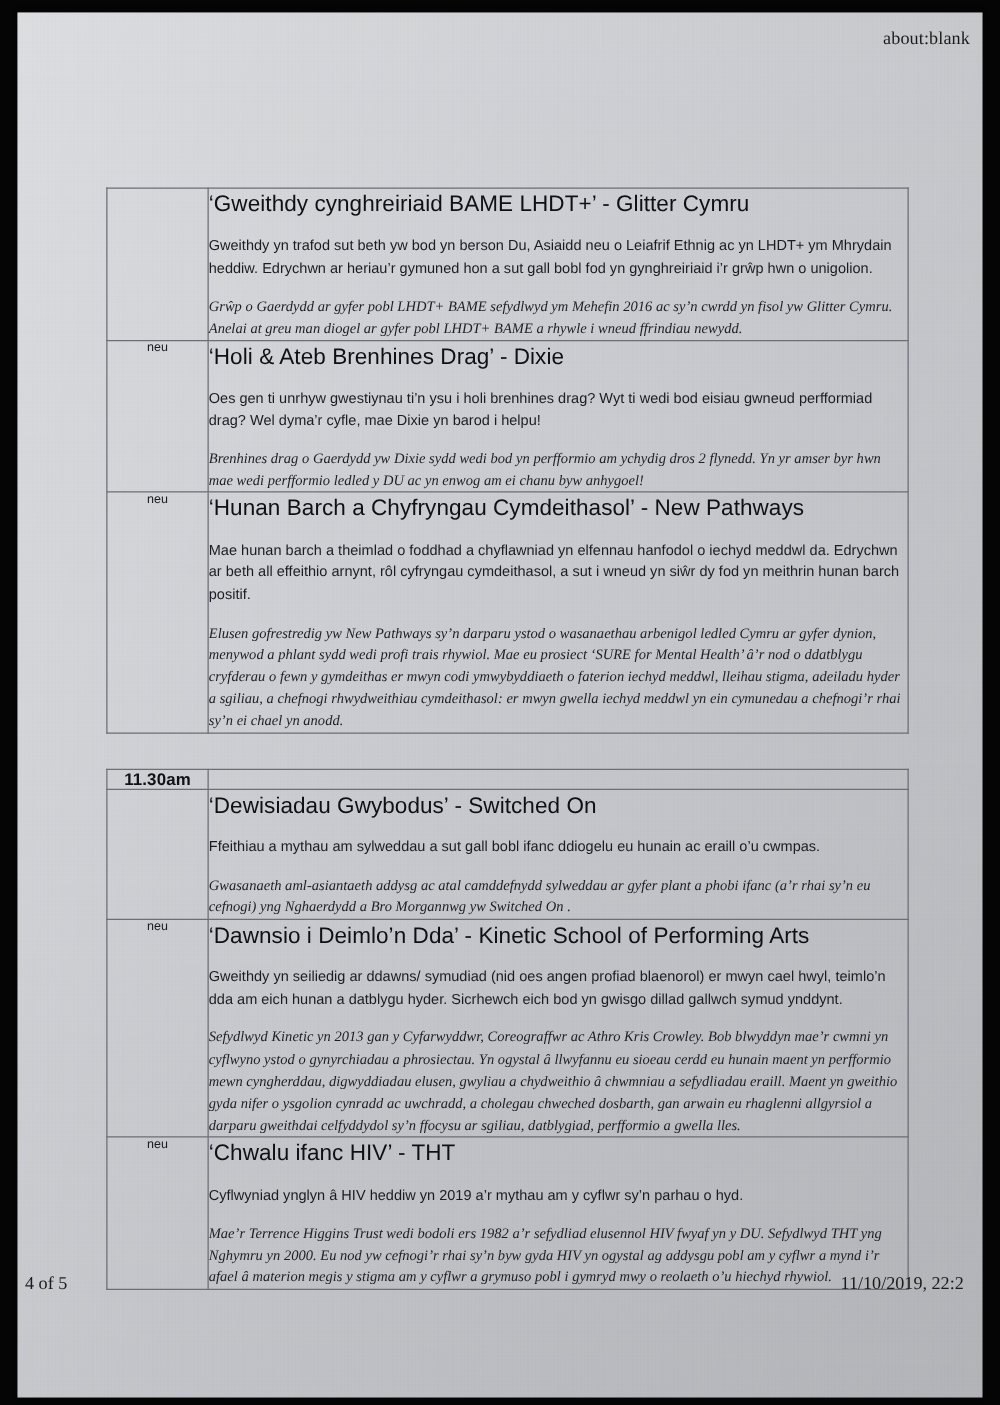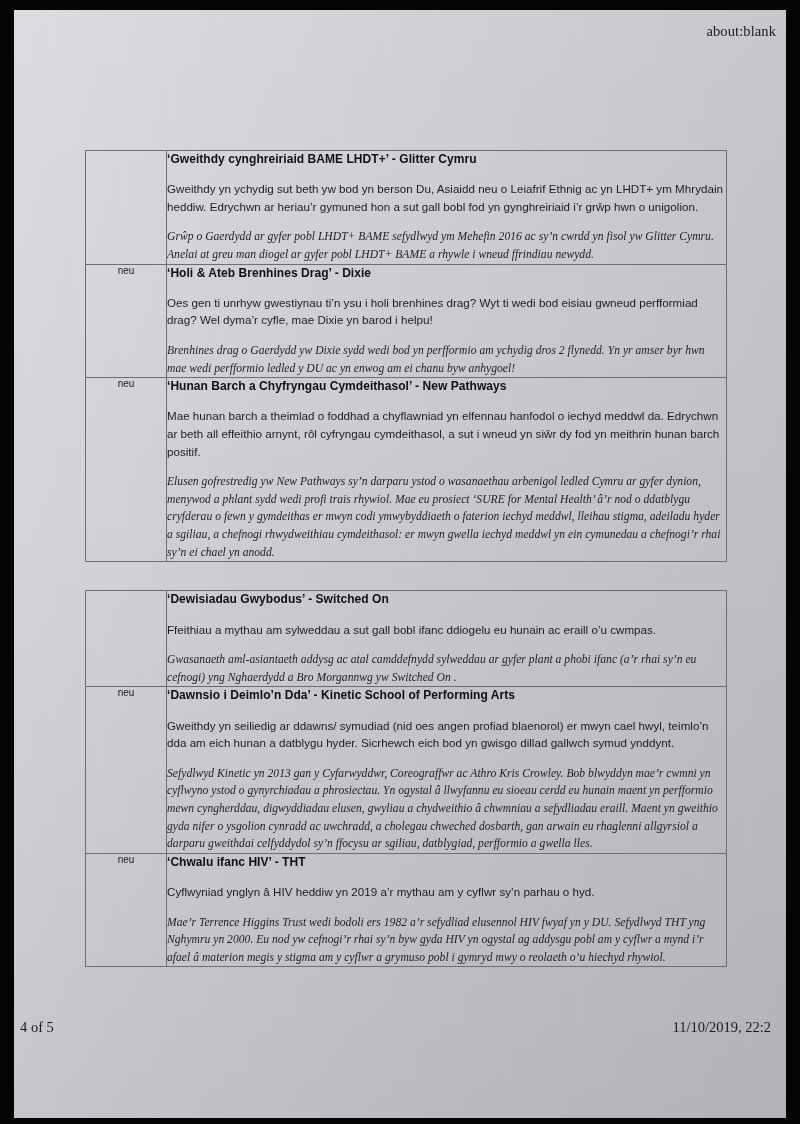--- a/index.html
+++ b/index.html
@@ -109,22 +109,22 @@
     font-size: 10px;
     color: #1a1c20;
     padding: 6px 2px 2px 2px;
   }
   .blank-cell { }
 
   .desc-cell {
     padding: 5px 8px 7px 8px;
   }
   .desc-title {
-    font-weight: bold;
-    font-size: 12px;
+    font-weight: normal;
+    font-size: 18px;
     color: #0e1013;
     line-height: 1.35;
     margin: 0 0 13px 0;
     letter-spacing: 0.05px;
   }
   .desc-para {
     font-size: 11.6px;
     color: #1a1c22;
     line-height: 1.52;
     margin: 0 0 13px 0;
@@ -156,21 +156,21 @@
         <colgroup>
             <col class="time-col">
             <col class="desc-col">
           </colgroup>
         <tbody>
 
           <tr>
             <td class="blank-cell"></td>
             <td class="desc-cell">
               <p class="desc-title">‘Gweithdy cynghreiriaid BAME LHDT+’ - Glitter Cymru</p>
-              <p class="desc-para">Gweithdy yn ychydig sut beth yw bod yn berson Du, Asiaidd neu o Leiafrif Ethnig ac yn LHDT+ ym Mhrydain heddiw. Edrychwn ar heriau’r gymuned hon a sut gall bobl fod yn gynghreiriaid i’r grŵp hwn o unigolion.</p>
+              <p class="desc-para">Gweithdy yn trafod sut beth yw bod yn berson Du, Asiaidd neu o Leiafrif Ethnig ac yn LHDT+ ym Mhrydain heddiw. Edrychwn ar heriau’r gymuned hon a sut gall bobl fod yn gynghreiriaid i’r grŵp hwn o unigolion.</p>
               <p class="desc-para italic last">Grŵp o Gaerdydd ar gyfer pobl LHDT+ BAME sefydlwyd ym Mehefin 2016 ac sy’n cwrdd yn fisol yw Glitter Cymru. Anelai at greu man diogel ar gyfer pobl LHDT+ BAME a rhywle i wneud ffrindiau newydd.</p>
             </td>
           </tr>
 
           <tr>
             <td class="neu-cell">neu</td>
             <td class="desc-cell">
               <p class="desc-title">‘Holi &amp; Ateb Brenhines Drag’ - Dixie</p>
               <p class="desc-para">Oes gen ti unrhyw gwestiynau ti’n ysu i holi brenhines drag? Wyt ti wedi bod eisiau gwneud perfformiad drag? Wel dyma’r cyfle, mae Dixie yn barod i helpu!</p>
               <p class="desc-para italic last">Brenhines drag o Gaerdydd yw Dixie sydd wedi bod yn perfformio am ychydig dros 2 flynedd. Yn yr amser byr hwn mae wedi perfformio ledled y DU ac yn enwog am ei chanu byw anhygoel!</p>
@@ -187,20 +187,24 @@
           </tr>
         </tbody>
       </table>
 
       <table class="sched">
         <colgroup>
             <col class="time-col">
             <col class="desc-col">
           </colgroup>
         <tbody>
+          <tr>
+            <td class="time-cell">11.30am</td>
+            <td class="head-desc"></td>
+          </tr>
 
           <tr>
             <td class="blank-cell"></td>
             <td class="desc-cell">
               <p class="desc-title">‘Dewisiadau Gwybodus’ - Switched On</p>
               <p class="desc-para">Ffeithiau a mythau am sylweddau a sut gall bobl ifanc ddiogelu eu hunain ac eraill o’u cwmpas.</p>
               <p class="desc-para italic last">Gwasanaeth aml-asiantaeth addysg ac atal camddefnydd sylweddau ar gyfer plant a phobi ifanc (a’r rhai sy’n eu cefnogi) yng Nghaerdydd a Bro Morgannwg yw Switched On .</p>
             </td>
           </tr>
 

